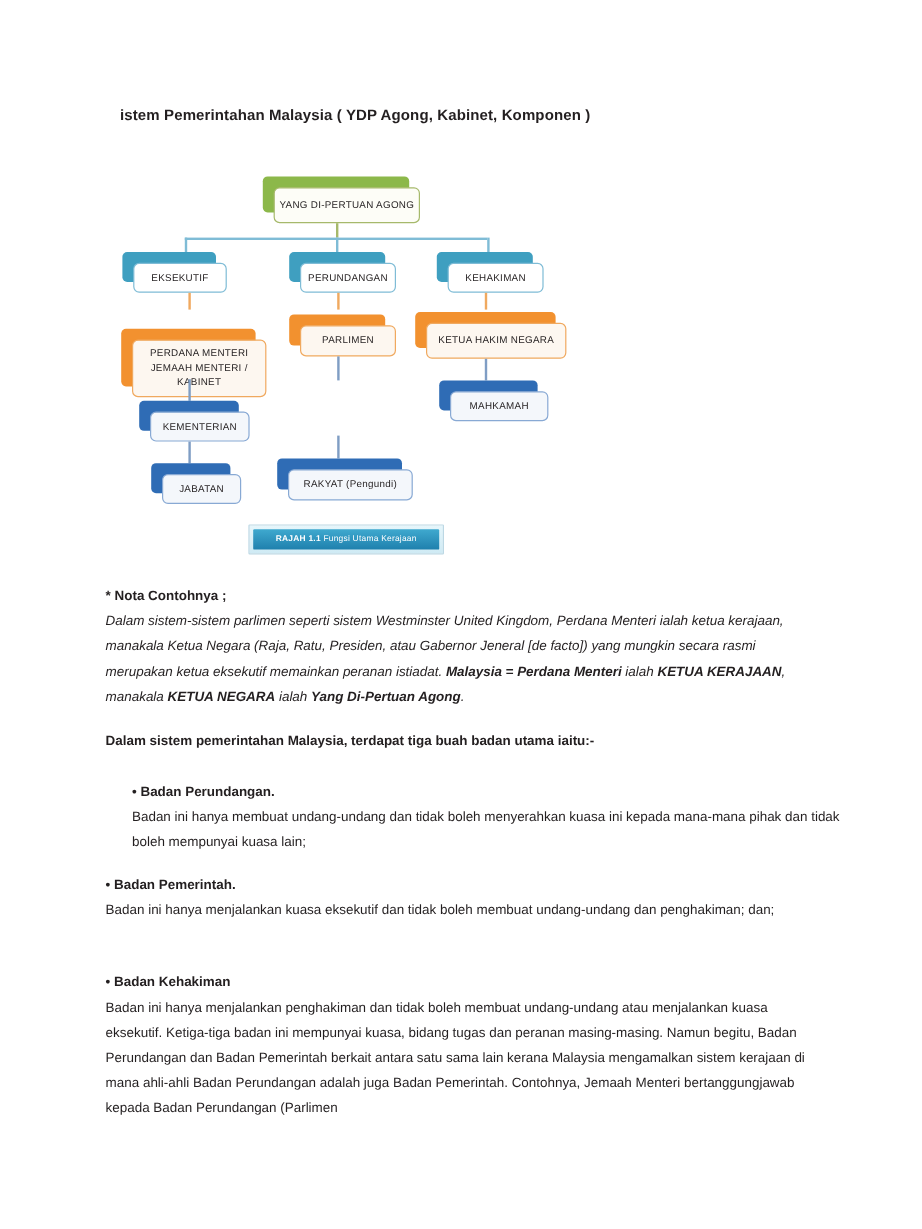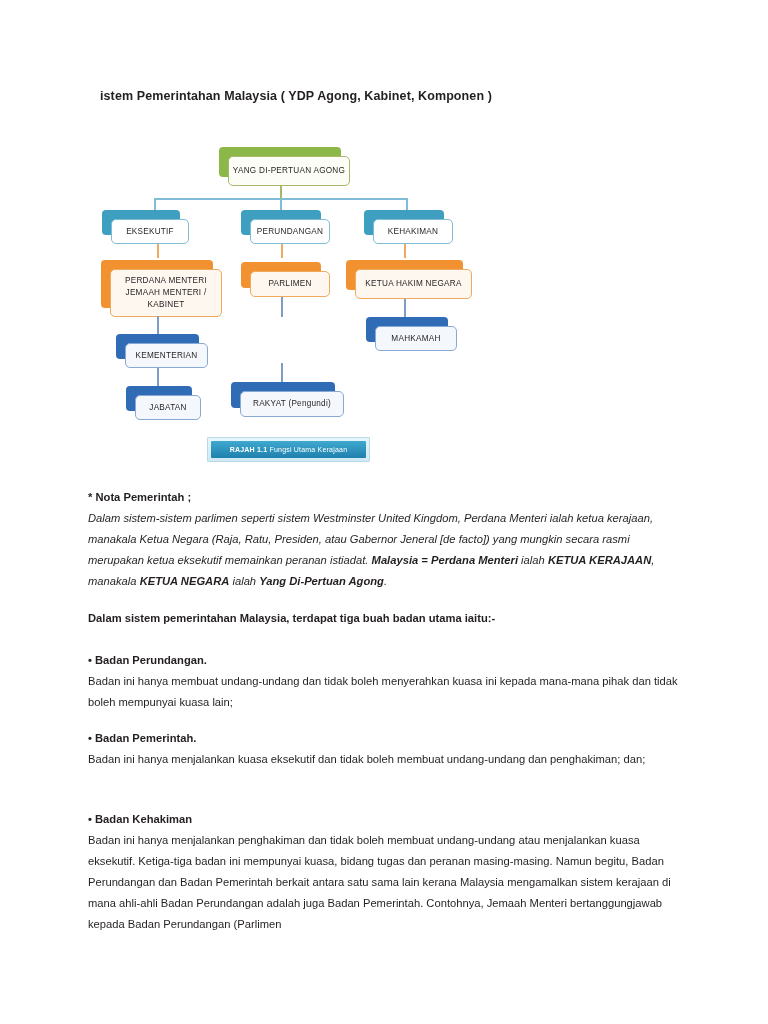--- a/index.html
+++ b/index.html
@@ -173,21 +173,21 @@
       <div class="shadow"></div>
       <div class="face">
         <span>KEHAKIMAN</span>
       </div>
     </div>
 
     <div class="conn v orange-c" style="left:61px; top:102px; height:14px;"></div>
     <div class="conn v orange-c" style="left:185px; top:102px; height:14px;"></div>
     <div class="conn v orange-c" style="left:308px; top:102px; height:14px;"></div>
 
-    <div class="node orange" style="left:5px; top:118px; width:112px; height:48px;padding-left:30px;">
+    <div class="node orange" style="left:5px; top:132px; width:112px; height:48px;padding-left:30px;">
       <div class="shadow"></div>
       <div class="face">
         <span>PERDANA MENTERI</span>
         <span>JEMAAH MENTERI /</span>
         <span>KABINET</span>
       </div>
     </div>
 
     <div class="node orange" style="left:145px; top:120px; width:80px; height:26px;">
       <div class="shadow"></div>
@@ -241,29 +241,29 @@
 
   </div>
 
   <div class="caption-wrap">
     <div class="caption-bar">
       <div class="cap-text"><b>RAJAH 1.1</b><span> Fungsi Utama Kerajaan</span></div>
     </div>
   </div>
 
   <div class="body-block" style="top:487px;">
-    <p class="para note-head">* Nota Pemerintah ;</p>
+    <p class="para note-head">* Nota Contohnya ;</p>
     <p class="para note-body"><span>Dalam sistem-sistem parlimen seperti sistem Westminster United Kingdom, Perdana Menteri ialah ketua kerajaan, manakala Ketua Negara (Raja, Ratu, Presiden, atau Gabernor Jeneral [de facto]) yang mungkin secara rasmi merupakan ketua eksekutif memainkan peranan istiadat. </span><b>Malaysia =  Perdana Menteri</b><span> ialah </span><b>KETUA KERAJAAN</b><span>, manakala </span><b>KETUA NEGARA</b><span> ialah </span><b>Yang Di-Pertuan Agong</b><span>.</span></p>
   </div>
 
   <div class="body-block" style="top:608px;">
     <p class="para strong-line">Dalam sistem pemerintahan Malaysia, terdapat tiga buah badan utama iaitu:-</p>
   </div>
 
-  <div class="body-block" style="top:650px;">
+  <div class="body-block" style="top:650px;margin-left:22px;">
     <p class="para bullet-head">• Badan Perundangan.</p>
     <p class="para">Badan ini hanya membuat undang-undang dan tidak boleh menyerahkan kuasa ini kepada mana-mana pihak dan tidak boleh mempunyai kuasa lain;</p>
   </div>
 
   <div class="body-block" style="top:728px;">
     <p class="para bullet-head">• Badan Pemerintah.</p>
     <p class="para">Badan ini hanya menjalankan kuasa eksekutif dan tidak boleh membuat undang-undang dan penghakiman; dan;</p>
   </div>
 
   <div class="body-block" style="top:809px;">

